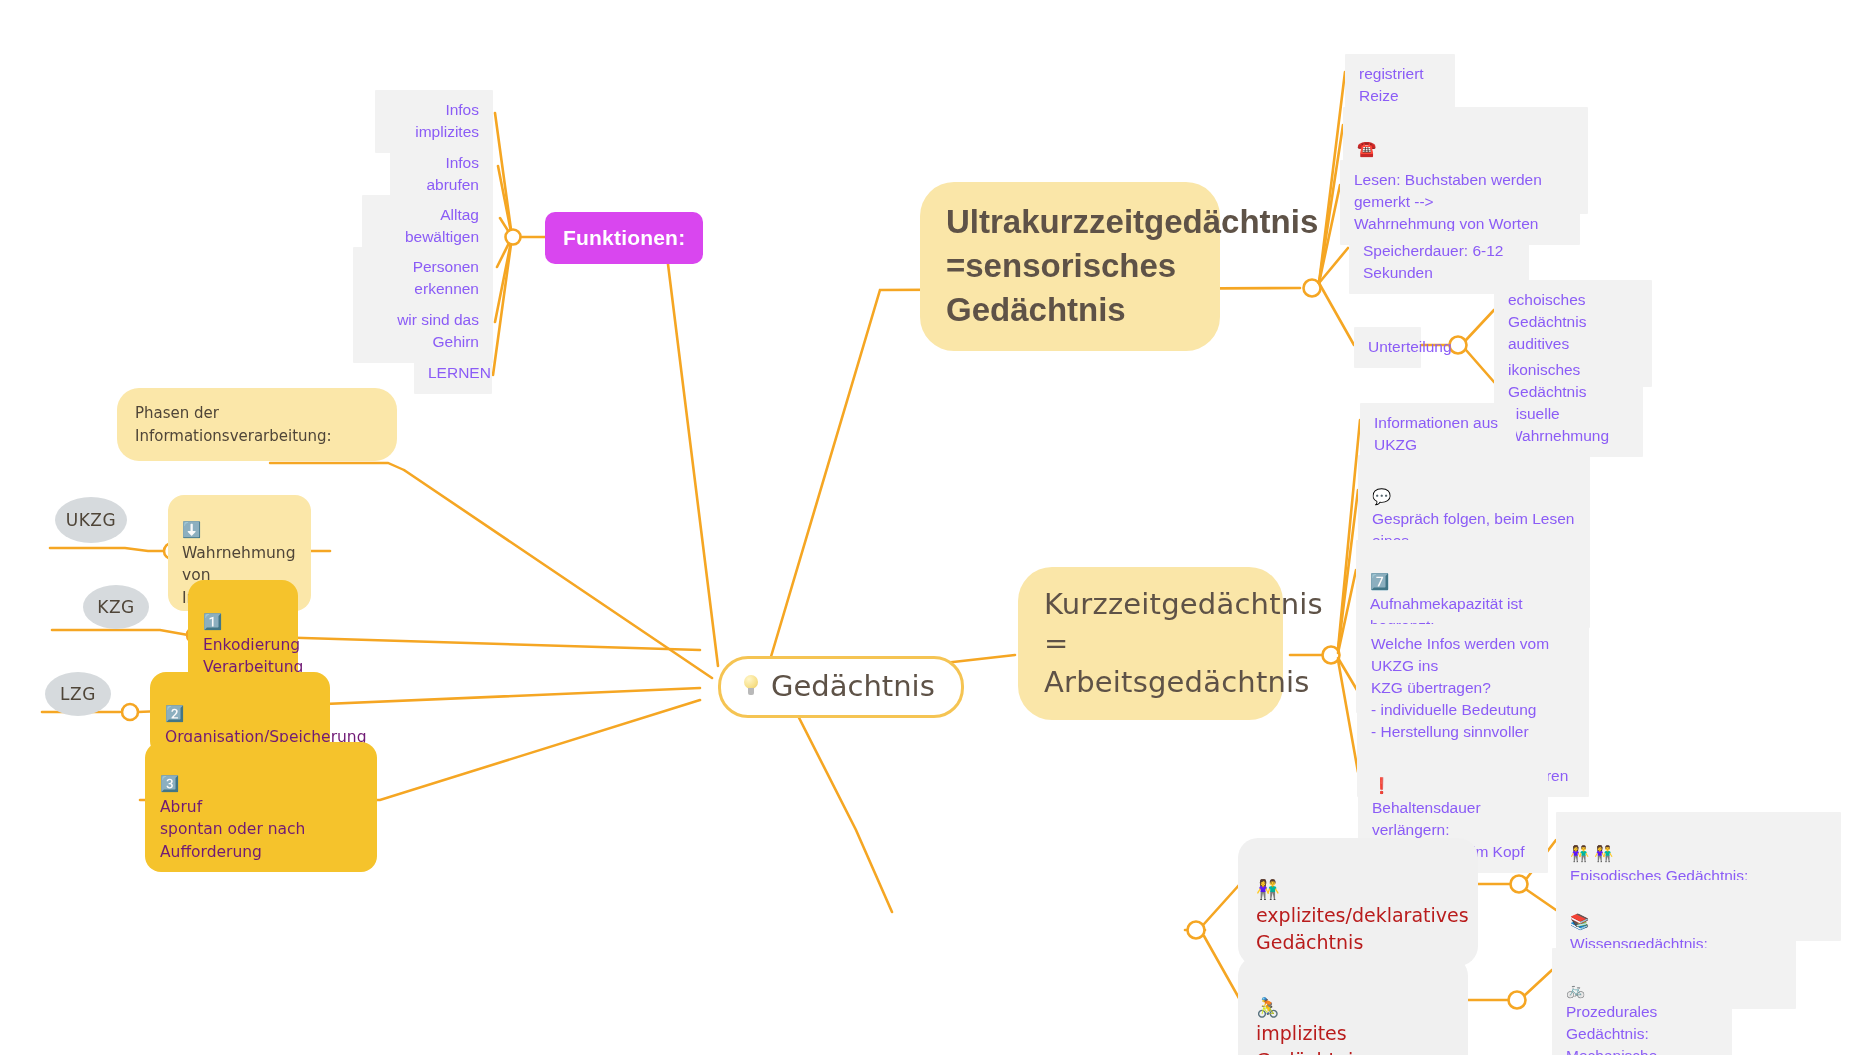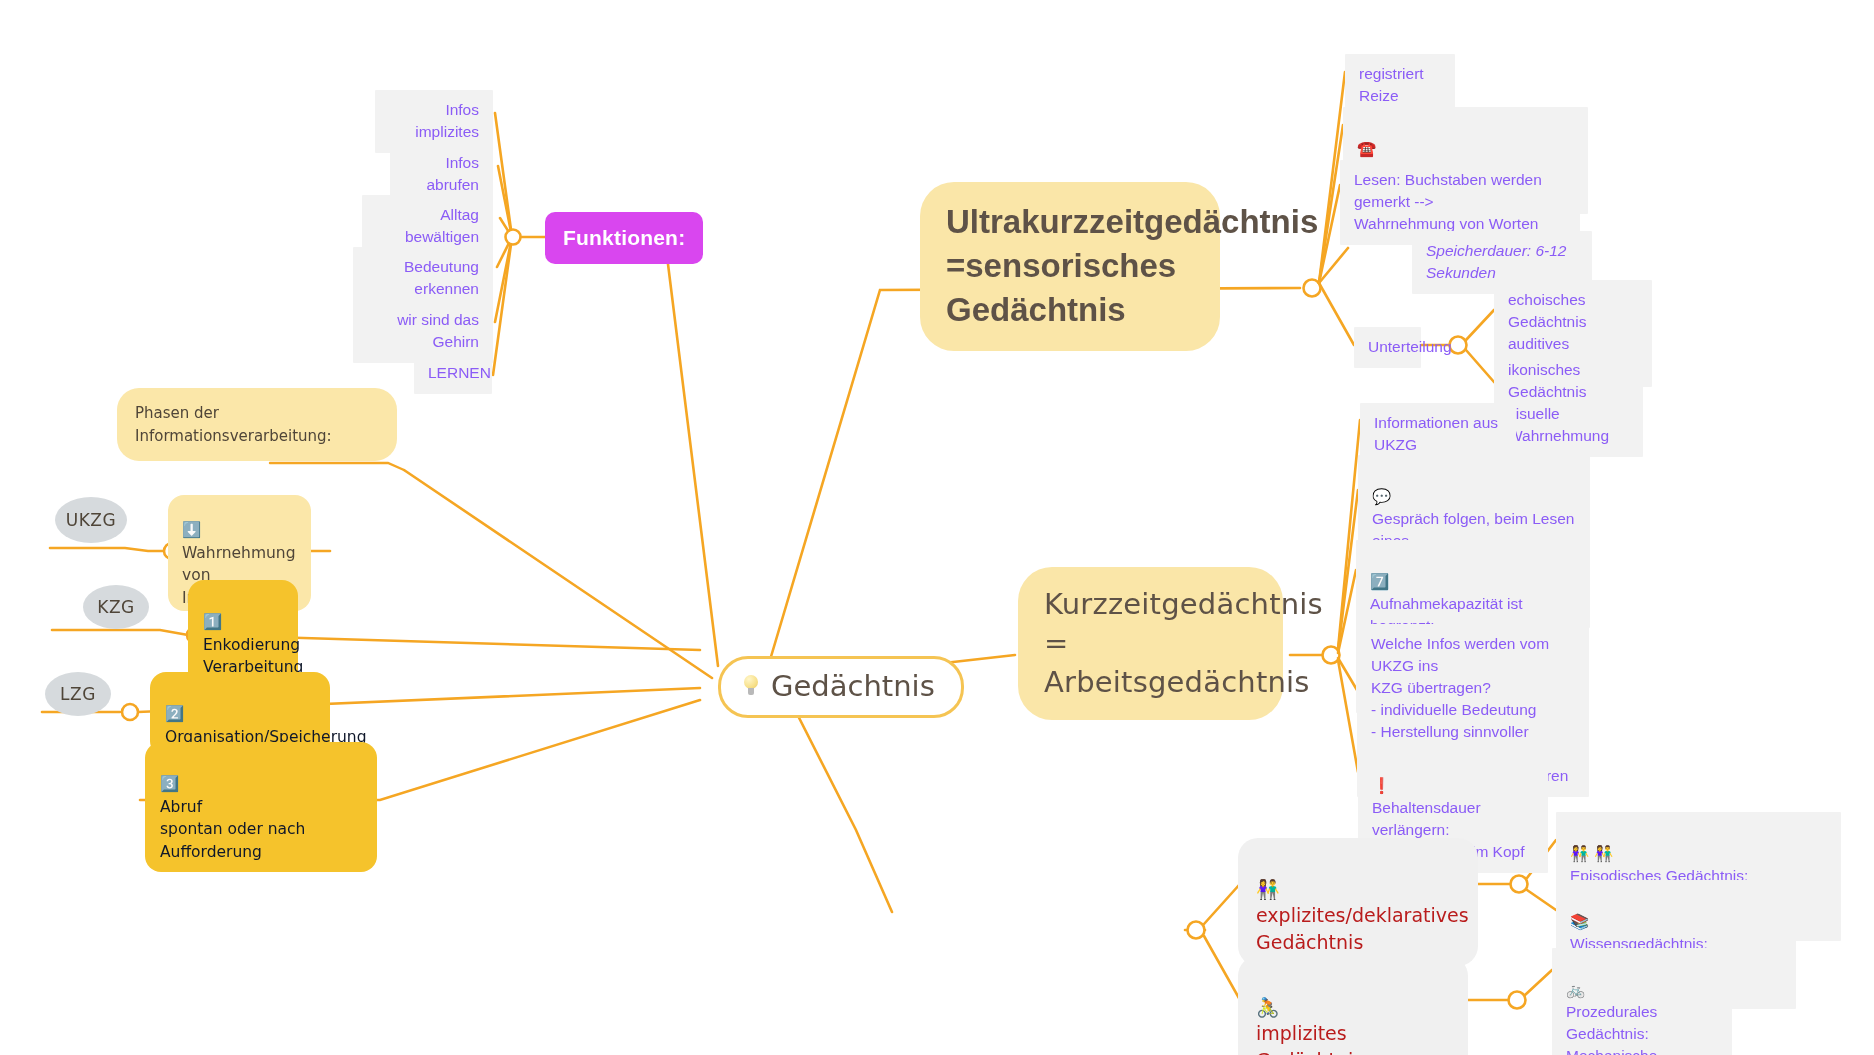--- a/index.html
+++ b/index.html
@@ -71,21 +71,21 @@
     color: #4f4538;
     border-radius: 16px;
     padding: 2px 14px;
     font-size: 15.5px;
     line-height: 1.45;
     font-family: "DejaVu Sans", sans-serif;
   }
   
   .strong-yellow {
     background: #f5c32c;
-    color: #0f172a;
+    color: #701a75;
     border-radius: 16px;
     padding: 9px 15px;
     font-size: 15.5px;
     line-height: 1.45;
     font-family: "DejaVu Sans", sans-serif;
   }
   
   .soft-grey {
     background: #f0f0f0;
     color: #b91c1c;
@@ -232,21 +232,21 @@
   <div class="node root" style="left:718px; top:656px;">
     <span class="bulb"></span>
     <span>Gedächtnis</span>
   </div>
 
   <div class="node orange-box" style="left:545px; top:212px;">Funktionen:</div>
 
   <div class="node leaf" style="left:375px; top:90px; width:118px; text-align:right;">Infos implizites</div>
   <div class="node leaf" style="left:390px; top:143px; width:103px; text-align:right;">Infos abrufen</div>
   <div class="node leaf" style="left:362px; top:195px; width:131px; text-align:right;">Alltag bewältigen</div>
-  <div class="node leaf" style="left:353px; top:247px; width:140px; text-align:right;">Bedeutung erkennen</div>
+  <div class="node leaf" style="left:353px; top:247px; width:140px; text-align:right;">Personen erkennen</div>
   <div class="node leaf" style="left:353px; top:300px; width:140px; text-align:right;">wir sind das Gehirn</div>
   <div class="node leaf" style="left:414px; top:353px; width:78px; text-align:right;">LERNEN</div>
 
   <div class="node soft-yellow" style="left:117px; top:388px; width:280px; font-size:15px; line-height:1.5; padding:14px 18px; border-radius:22px;">Phasen der
 Informationsverarbeitung:</div>
 
   <div class="node ellipse" style="left:55px; top:497px; width:72px; height:46px;">UKZG</div>
   <div class="node ellipse" style="left:83px; top:585px; width:66px; height:44px;">KZG</div>
   <div class="node ellipse" style="left:45px; top:672px; width:66px; height:44px;">LZG</div>
 
@@ -279,21 +279,21 @@
   <div class="node leaf" style="left:1345px; top:54px; width:110px;">registriert Reize</div>
 
   <div class="node leaf" style="left:1343px; top:107px; width:245px;">
     <span class="emoji">☎️</span>
     <span>kurzes Merken von Telefonnummern</span>
   </div>
 
   <div class="node leaf" style="left:1340px; top:160px; width:240px;">Lesen: Buchstaben werden gemerkt --&gt;
 Wahrnehmung von Worten</div>
 
-  <div class="node leaf" style="left:1412px; top:231px; width:180px;font-style:italic;">Speicherdauer: 6-12 Sekunden</div>
+  <div class="node leaf" style="left:1349px; top:231px; width:180px;">Speicherdauer: 6-12 Sekunden</div>
 
   <div class="node leaf" style="left:1354px; top:327px; width:67px;">Unterteilung</div>
 
   <div class="node leaf" style="left:1494px; top:280px; width:158px;">echoisches Gedächtnis
 auditives Wahrnehmung</div>
 
   <div class="node leaf" style="left:1494px; top:350px; width:149px;">ikonisches Gedächtnis
 visuelle Wahrnehmung</div>
 
   <div class="node branch hand" style="left:1018px; top:567px; width:265px;">Kurzzeitgedächtnis

